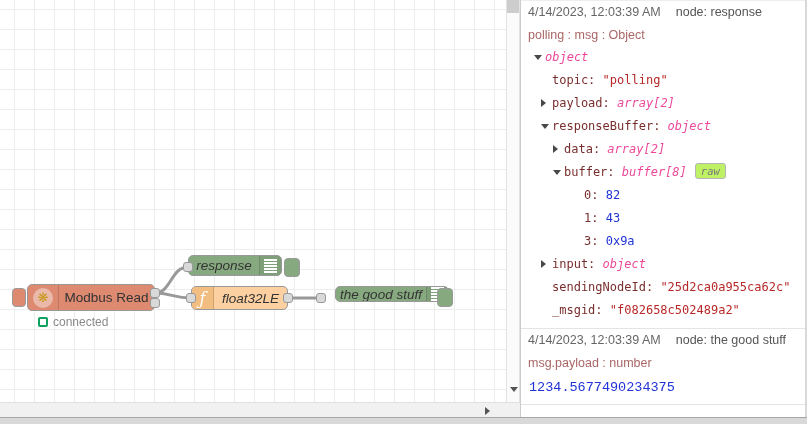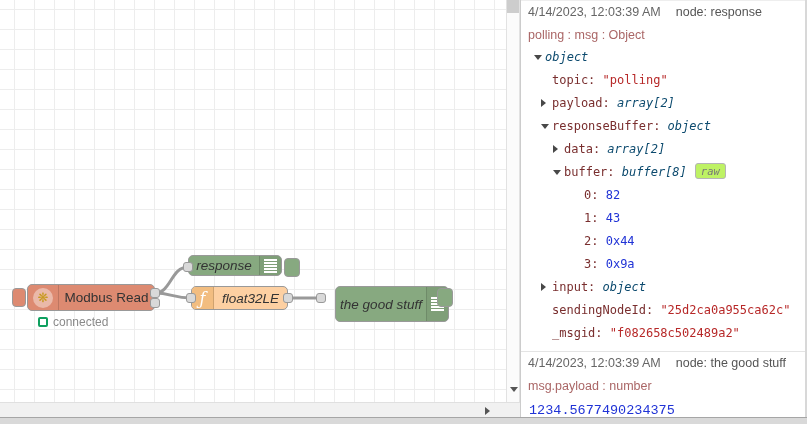--- a/index.html
+++ b/index.html
@@ -32,21 +32,21 @@
                 background:#fff; box-sizing:border-box; }
   .status-text { margin-left:5px; font-size:12px; color:#8a8a8a; }
 
   
   .debug-node { background:#87a980; }
   .dbg-strip { width:21px; border-left:1px solid rgba(0,0,0,0.12); background:rgba(0,0,0,0.06);
                display:flex; align-items:center; justify-content:center; }
   .dbg-icon { width:13px; height:14px;
               background:repeating-linear-gradient(to bottom,#fff 0,#fff 2px,transparent 2px,transparent 3px); }
   #node-response { left:188px; top:255px; width:94px; height:21px; }
-  #node-goodstuff { left:335px; top:286px; width:114px; height:36px; }
+  #node-goodstuff { left:335px; top:286px; width:114px; height:16px; }
   .dbg-toggle { position:absolute; width:16px; height:19px; background:#87a980;
                 border:1px solid #999; border-radius:4px; box-sizing:border-box; z-index:2; }
   #toggle-response { left:284px; top:258px; }
   #toggle-goodstuff { left:437px; top:288px; }
 
   
   #node-function { left:191px; top:286px; width:97px; height:24px; background:#fdd0a2; }
   .fn-strip { width:21px; border-right:1px solid rgba(0,0,0,0.14); background:#f2bd80;
               display:flex; align-items:center; justify-content:center;
               color:#fff; font-family:"DejaVu Serif", serif; font-style:italic; font-size:16px; }
@@ -74,21 +74,21 @@
   .dmsg { padding:4px 6px 6px 7px; border-bottom:1px solid #e4e4e4; }
   .dmsg.first { border-top:1px solid #eee; }
   .dmeta { font-size:12.5px; color:#666; white-space:nowrap; }
   .dmeta .nodename { margin-left:15px; color:#555; }
   .dpath { margin-top:9px; font-size:12.5px; color:#a66; }
   .dtree { margin-top:4px; font-family:"DejaVu Sans Mono", monospace; font-size:12px; color:#333; }
   .trow { position:relative; line-height:23px; white-space:nowrap; }
   .tkey { color:#792e2e; }
   .tval.string { color:#b72828; }
   .tval.number { color:#2033d6; }
-  .tval.type { color:#0c4a6e; font-style:italic; }
+  .tval.type { color:#ec4899; font-style:italic; }
   .arr { position:absolute; width:0; height:0; }
   .arr.down { border-left:4px solid transparent; border-right:4px solid transparent;
               border-top:5px solid #484848; top:9px; }
   .arr.right { border-top:4px solid transparent; border-bottom:4px solid transparent;
                border-left:5px solid #484848; top:7px; }
   .raw-badge { display:inline-block; margin-left:8px; padding:0 5px; border:1px solid #b5b5b5;
                border-radius:3px; font-size:10.5px; font-style:italic; color:#777;
                line-height:14px; vertical-align:1px; background:#bef264; }
   .dbig { margin:10px 0 3px 1px; font-family:Liberation Mono, monospace; font-size:13.5px; color:#2033d6; }
 </style>
@@ -162,21 +162,20 @@
       <div class="dpath">polling : msg : Object</div>
       <div class="dtree">
           <div class="trow" style="padding-left: 17px;"><span class="arr down" style="left: 6px;"></span><span class="tval type">object</span></div>
           <div class="trow" style="padding-left: 24px;"><span class="tkey">topic: </span><span class="tval string">"polling"</span></div>
           <div class="trow" style="padding-left: 24px;"><span class="arr right" style="left: 13px;"></span><span class="tkey">payload: </span><span class="tval type">array[2]</span></div>
           <div class="trow" style="padding-left: 24px;"><span class="arr down" style="left: 13px;"></span><span class="tkey">responseBuffer: </span><span class="tval type">object</span></div>
           <div class="trow" style="padding-left: 36px;"><span class="arr right" style="left: 25px;"></span><span class="tkey">data: </span><span class="tval type">array[2]</span></div>
           <div class="trow" style="padding-left: 36px;"><span class="arr down" style="left: 25px;"></span><span class="tkey">buffer: </span><span class="tval type">buffer[8]</span><span class="raw-badge">raw</span></div>
           <div class="trow" style="padding-left: 56px;"><span class="tkey">0: </span><span class="tval number">82</span></div>
           <div class="trow" style="padding-left: 56px;"><span class="tkey">1: </span><span class="tval number">43</span></div>
-          <div class="trow" style="padding-left: 56px;"><span class="tkey">2: </span><span class="tval number">0x44</span></div>
           <div class="trow" style="padding-left: 56px;"><span class="tkey">3: </span><span class="tval number">0x9a</span></div>
           <div class="trow" style="padding-left: 24px;"><span class="arr right" style="left: 13px;"></span><span class="tkey">input: </span><span class="tval type">object</span></div>
           <div class="trow" style="padding-left: 24px;"><span class="tkey">sendingNodeId: </span><span class="tval string">"25d2ca0a955ca62c"</span></div>
           <div class="trow" style="padding-left: 24px;"><span class="tkey">_msgid: </span><span class="tval string">"f082658c502489a2"</span></div>
         </div>
     </div>
 
     <div class="dmsg">
       <div class="dmeta">
         <span>4/14/2023, 12:03:39 AM</span><span class="nodename">node: the good stuff</span>

